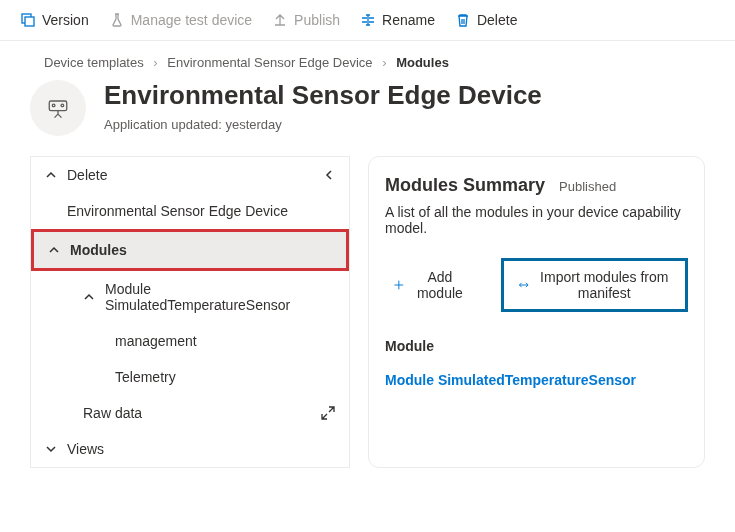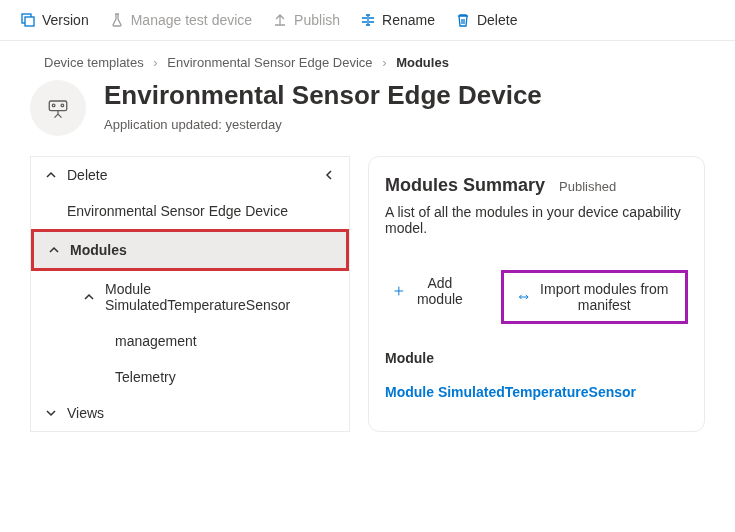--- a/index.html
+++ b/index.html
@@ -44,21 +44,21 @@
     .expand-icon { width: 14px; height: 14px; }
     
     
     .main-title { display: flex; align-items: baseline; gap: 14px; margin-bottom: 8px; }
     .main-title h2 { font-size: 18px; font-weight: 600; }
     .status-badge { font-size: 13px; color: #605e5c; }
     .main-desc { font-size: 14px; color: #323130; margin-bottom: 22px; }
     .actions-row { display: flex; align-items: center; gap: 26px; margin-bottom: 26px; }
     .action-btn { display: flex; align-items: center; gap: 8px; padding: 6px 8px; cursor: pointer; background: none; border: none; font-size: 14px; color: #323130; }
     .action-btn svg { width: 16px; height: 16px; stroke: #0078d4; }
-    .highlight-box2 { border: 3px solid #a21caf; padding: 2px 6px; margin-top: 12px; }
+    .highlight-box2 { border: 3px solid #0369a1; padding: 2px 6px; }
     .section-label { font-size: 14px; font-weight: 600; margin-bottom: 18px; }
     .module-link { color: #0078d4; font-weight: 600; cursor: pointer; font-size: 14px; }
   </style>
 </head>
 <body>
 
 <div class="toolbar">
   <button class="toolbar-btn">
     <svg viewBox="0 0 16 16" fill="none" stroke="#0078d4" stroke-width="1.3">
         <rect x="2" y="2" width="9" height="9"></rect>
@@ -145,20 +145,26 @@
           <path d="M2 8l4-4 4 4"></path>
         </svg>
       <span>Module SimulatedTemperatureSensor</span>
     </div>
     <div class="tree-row indent3">
       <span>management</span>
     </div>
     <div class="tree-row indent3">
       <span>Telemetry</span>
     </div>
+    <div class="tree-row spread" style="padding-left:52px;">
+      <span>Raw data</span>
+      <svg class="expand-icon" viewBox="0 0 14 14" fill="none" stroke="#323130" stroke-width="1.3">
+          <path d="M8 1h5v5M6 13H1V8M13 1L8 6M1 13l5-5"></path>
+        </svg>
+    </div>
     <div class="tree-row">
       <svg class="chev" viewBox="0 0 12 12" fill="none" stroke="#323130" stroke-width="1.5">
           <path d="M2 4l4 4 4-4"></path>
         </svg>
       <span>Views</span>
     </div>
   </div>
 
   <div class="panel main">
     <div class="main-title">

